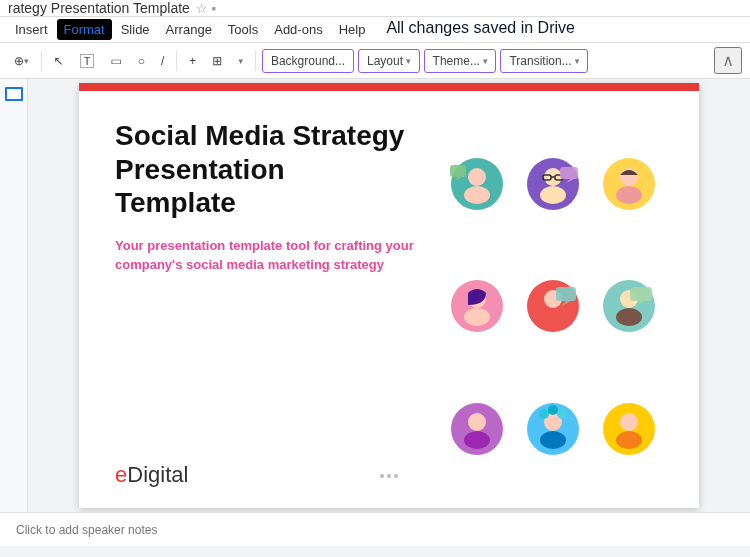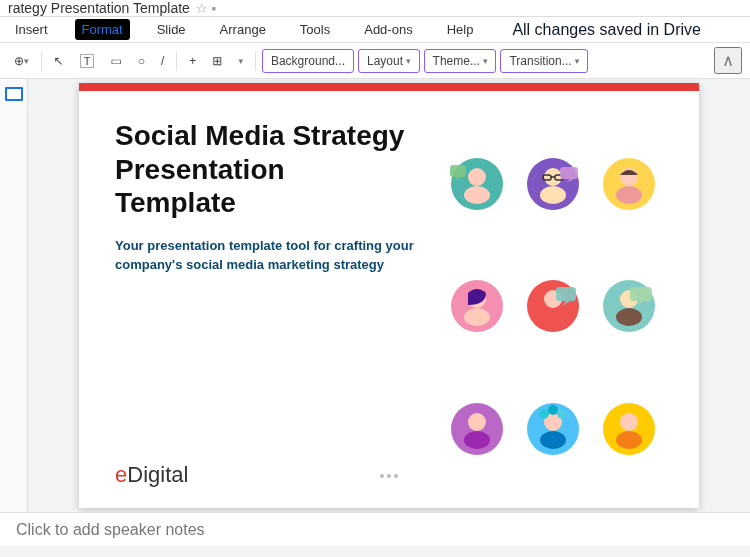--- a/index.html
+++ b/index.html
@@ -13,27 +13,27 @@
       font-size: 14px;
       color: #333;
       border-bottom: 1px solid #ddd;
     }
     .title-bar .title-text { font-size: 14px; color: #333; margin-right: 6px; }
     .title-bar .star-icon { color: #999; margin-right: 4px; font-size: 13px; }
     .title-bar .folder-icon { color: #999; font-size: 13px; }
 
     
     .menu-bar {
-      display: flex; align-items: center;
+      display: flex; align-items: flex-start;
       background: #fff;
       padding: 2px 8px;
       font-size: 13px;
       color: #333;
       border-bottom: 1px solid #e0e0e0;
-      gap: 20px;
+      gap: 2px;
     }
     .menu-item {
       padding: 3px 7px;
       cursor: pointer;
       border-radius: 3px;
       white-space: nowrap;
     }
     .menu-item.active { background: #000000; color: #1a73e8; }
     .saved-text { margin-left: 12px; color: #0f172a; font-size: 16px; }
 
@@ -134,21 +134,21 @@
       font-size: 28px;
       font-weight: 900;
       color: #111;
       line-height: 1.2;
       margin-bottom: 16px;
     }
 
     .slide-subtitle {
       font-size: 13px;
       font-weight: 700;
-      color: #0c4a6e;
+      color: #ec4899;
       line-height: 1.5;
       max-width: 300px;
     }
 
     .slide-brand {
       margin-top: 30px;
       font-size: 22px;
       font-weight: 400;
       color: #333;
     }
@@ -163,21 +163,21 @@
       align-items: center;
       justify-items: center;
       padding-top: 10px;
     }
 
     
     .speaker-notes {
       background: #fff;
       border-top: 1px solid #e0e0e0;
       padding: 6px 16px;
-      font-size: 16px;
+      font-size: 12px;
       color: #777;
       height: 34px;
       display: flex; align-items: center;
     }
 
     
     .scroll-dots {
       position: absolute;
       bottom: 34px;
       left: 50%;

